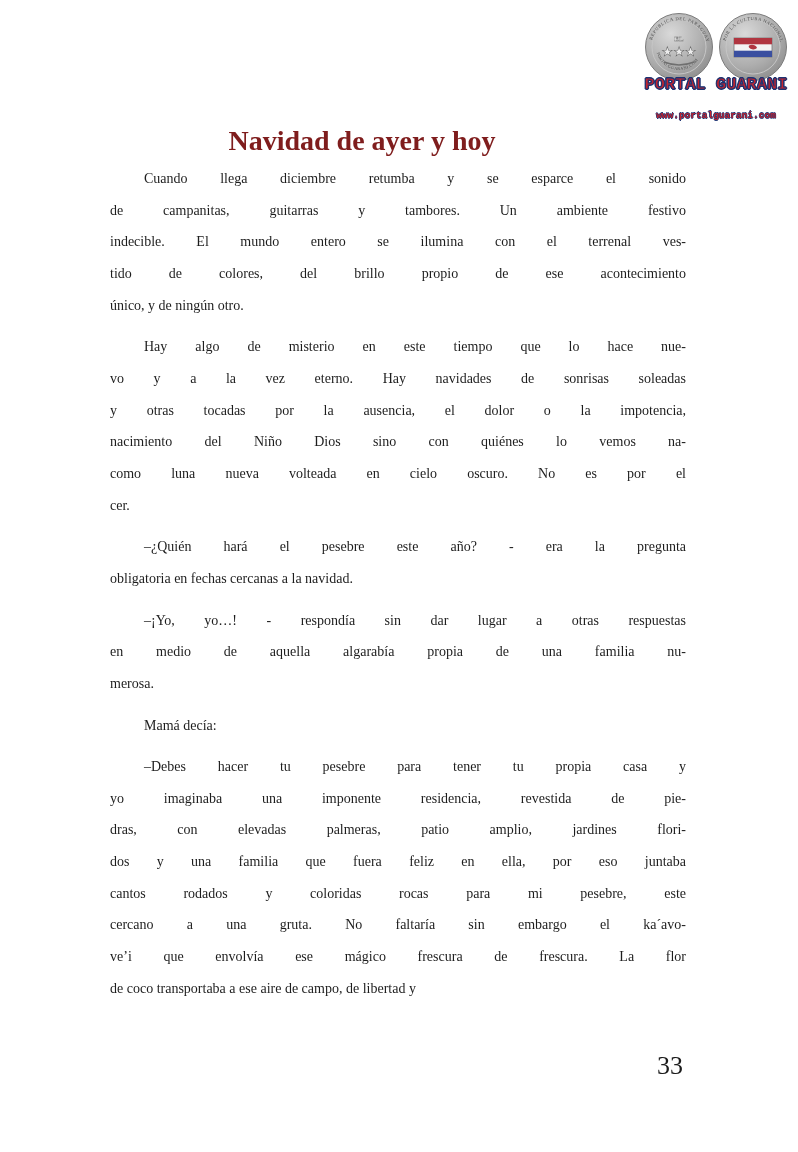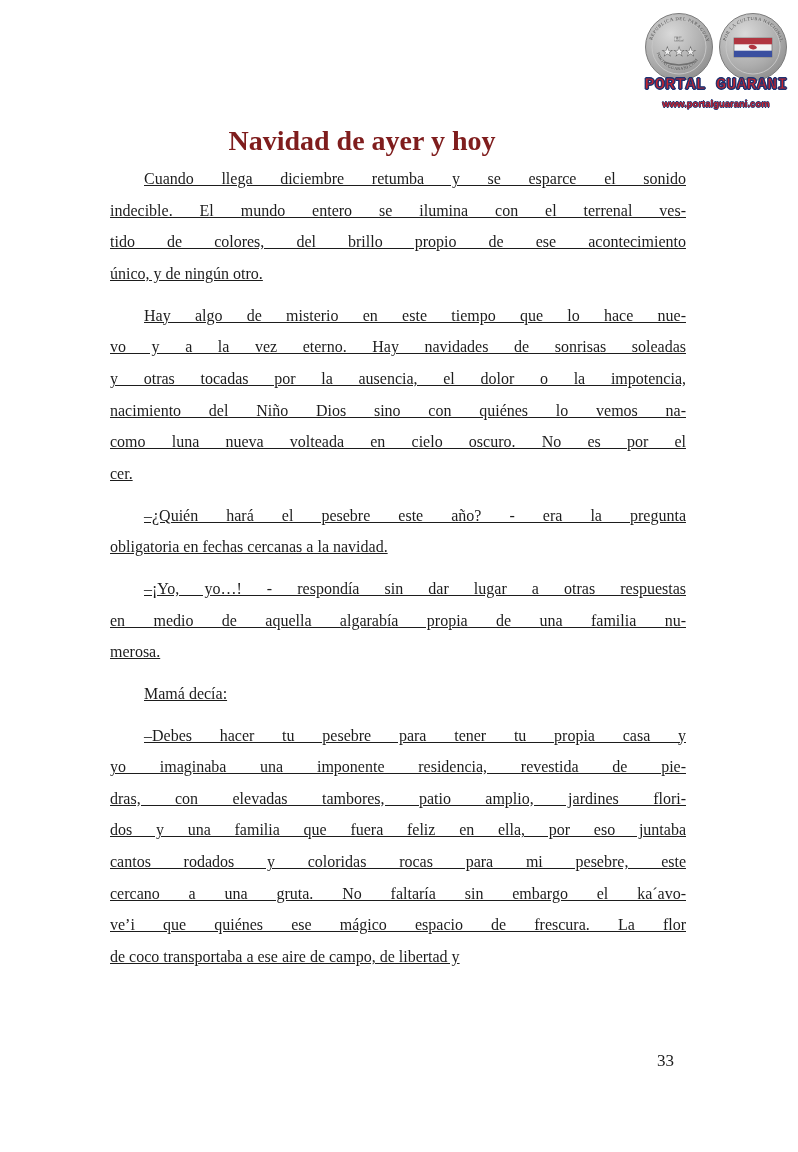--- a/index.html
+++ b/index.html
@@ -35,22 +35,22 @@
     font-size: 17px;
     letter-spacing: 0px;
     color: #c4242e;
     -webkit-text-stroke: 0.8px #1d3473;
     text-shadow:
       1px 0 0 #1d3473, -1px 0 0 #1d3473,
       0 1px 0 #1d3473, 0 -1px 0 #1d3473;
     white-space: nowrap;
   }
   .logo-url {
-    margin-top: 4px;
-    font-family: Liberation Sans, sans-serif;
+    margin-top: 16px;
+    font-family: Liberation Mono, monospace;
     font-weight: bold;
     font-size: 9.5px;
     color: #c4242e;
     text-shadow:
       0.6px 0 0 #1d3473, -0.6px 0 0 #1d3473,
       0 0.6px 0 #1d3473, 0 -0.6px 0 #1d3473;
     white-space: nowrap;
   }
 
   
@@ -64,38 +64,37 @@
     font-size: 28px;
     color: #7f1d1d;
   }
 
   
   .body-text {
     position: absolute;
     top: 163px;
     left: 110px;
     width: 576px;
-    font-size: 16px;
+    font-size: 14px;
     line-height: 31.65px;
-    text-decoration: underline;
   }
   .paragraph { margin: 0 0 10px 0; }
   .line {
     text-align: justify;
     text-align-last: justify;
   }
   .line.first { text-indent: 34px; }
   .line.last  { text-align-last: left; }
 
   
   .page-number {
     position: absolute;
     top: 1051px;
     left: 657px;
-    font-size: 17px;
+    font-size: 26px;
     color: #1d1d1d;
   }
 </style>
 </head>
 <body>
 
 <div class="page">
 
   <div class="logo">
     <div class="medallions">
@@ -148,20 +147,21 @@
 
     <div class="logo-title">PORTAL GUARANI</div>
     <div class="logo-url">www.portalguarani.com</div>
   </div>
 
   <h1 class="doc-title">Navidad de ayer y hoy</h1>
 
   <div class="body-text" id="body-text">
       <div class="paragraph">
         <div class="line first">Cuando llega diciembre retumba y se esparce el sonido</div>
+        <div class="line">de campanitas, guitarras y tambores. Un ambiente festivo</div>
         <div class="line">indecible. El mundo entero se ilumina con el terrenal ves-</div>
         <div class="line">tido de colores, del brillo propio de ese acontecimiento</div>
         <div class="line last">único, y de ningún otro.</div>
       </div>
       <div class="paragraph">
         <div class="line first">Hay algo de misterio en este tiempo que lo hace nue-</div>
         <div class="line">vo y a la vez eterno. Hay navidades de sonrisas soleadas</div>
         <div class="line">y otras tocadas por la ausencia, el dolor o la impotencia,</div>
         <div class="line">nacimiento del Niño Dios sino con quiénes lo vemos na-</div>
         <div class="line">como luna nueva volteada en cielo oscuro. No es por el</div>
@@ -175,24 +175,24 @@
         <div class="line first">–¡Yo, yo…! - respondía sin dar lugar a otras respuestas</div>
         <div class="line">en medio de aquella algarabía propia de una familia nu-</div>
         <div class="line last">merosa.</div>
       </div>
       <div class="paragraph">
         <div class="line first last">Mamá decía:</div>
       </div>
       <div class="paragraph">
         <div class="line first">–Debes hacer tu pesebre para tener tu propia casa y</div>
         <div class="line">yo imaginaba una imponente residencia, revestida de pie-</div>
-        <div class="line">dras, con elevadas tambores, patio amplio, jardines flori-</div>
+        <div class="line">dras, con elevadas palmeras, patio amplio, jardines flori-</div>
         <div class="line">dos y una familia que fuera feliz en ella, por eso juntaba</div>
         <div class="line">cantos rodados y coloridas rocas para mi pesebre, este</div>
         <div class="line">cercano a una gruta. No faltaría sin embargo el ka´avo-</div>
-        <div class="line">ve’i que quiénes ese mágico espacio de frescura. La flor</div>
+        <div class="line">ve’i que envolvía ese mágico frescura de frescura. La flor</div>
         <div class="line last">de coco transportaba a ese aire de campo, de libertad y</div>
       </div>
     </div>
 
   <div class="page-number">33</div>
 
 </div>
 
 </body></html>

